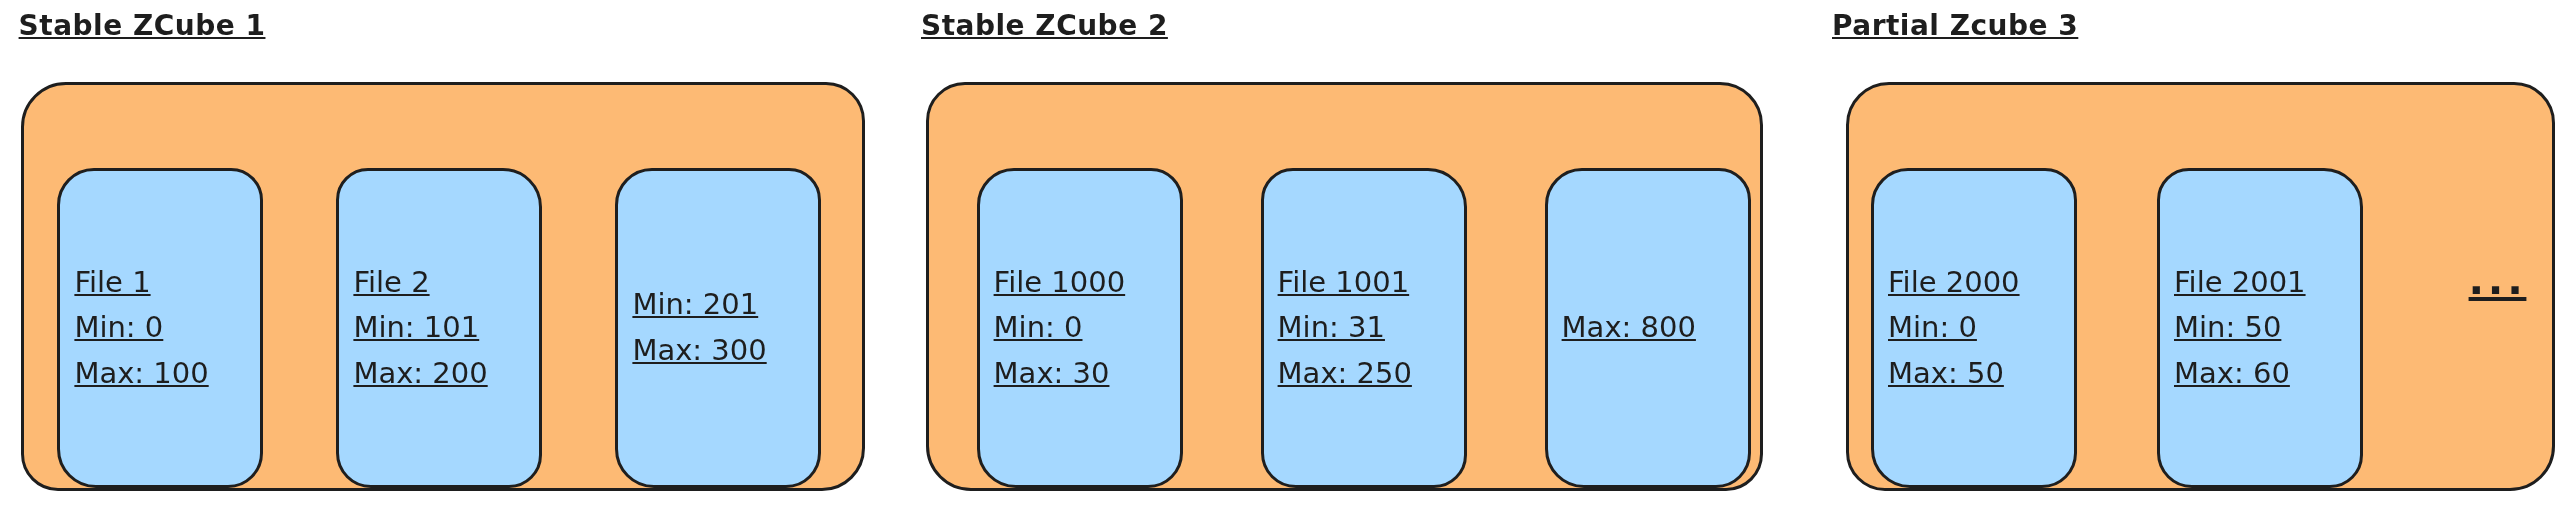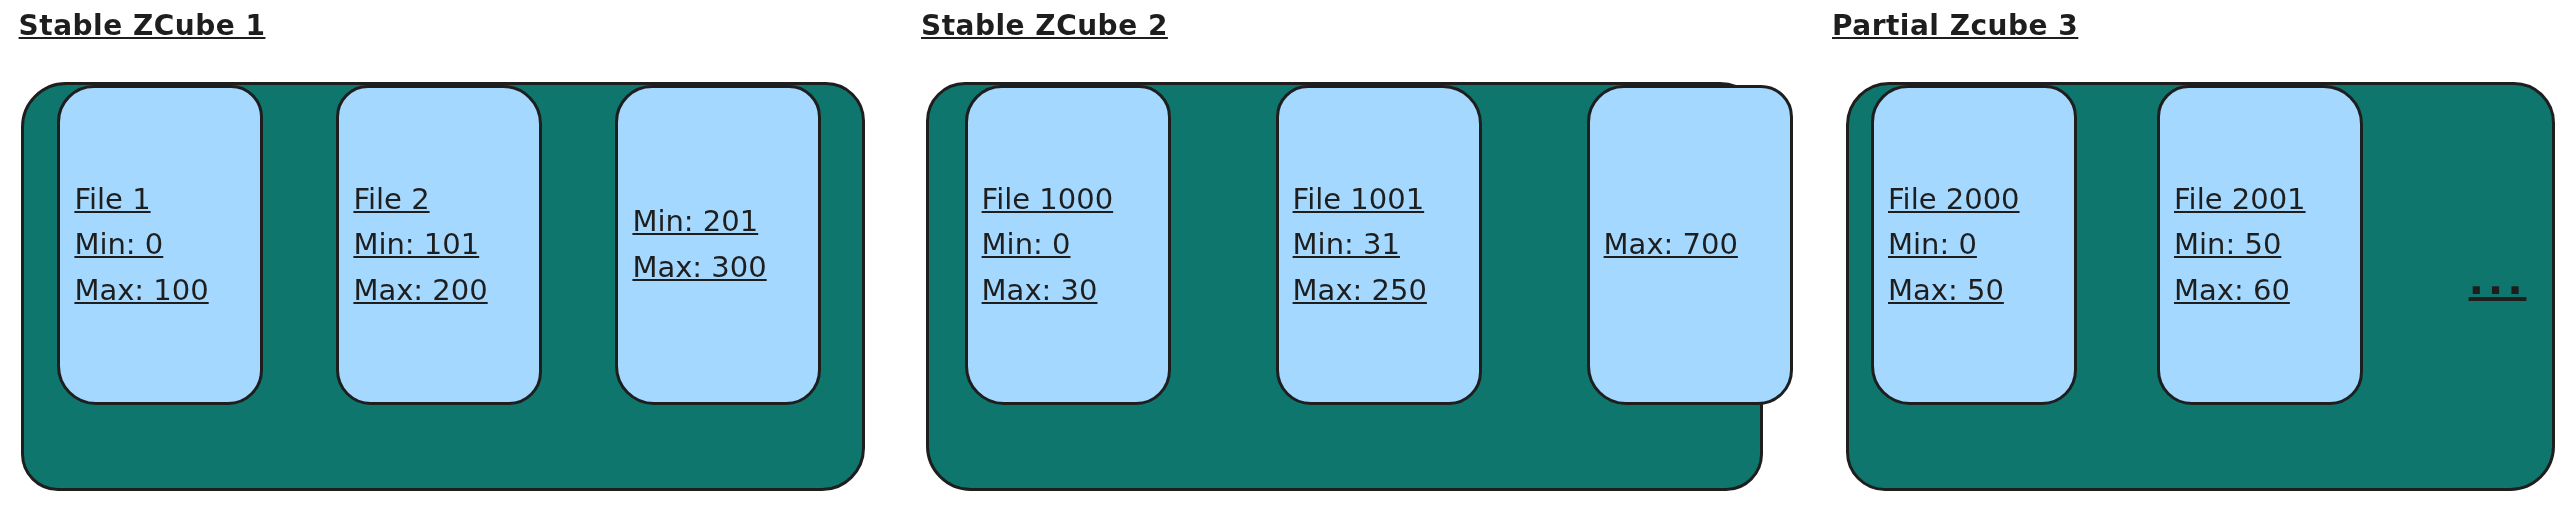--- a/index.html
+++ b/index.html
@@ -22,26 +22,26 @@
     font-size: 28px;
     font-weight: 700;
     letter-spacing: 0.5px;
     white-space: nowrap;
   }
 
   .container {
     box-sizing: border-box;
     height: 409px;
     border: 3.7px solid #1e1e1e;
-    background: #0f766e;
+    background: #fdba74;
     display: flex;
-    align-items: flex-start;
+    align-items: flex-end;
   }
   .g1 .container { width: 844px; margin-left: 2.8px;  border-radius: 45px 39px 43px 37px; padding-left: 33px; gap: 73px; }
-  .g2 .container { width: 837px; margin-left: 4.6px;  border-radius: 39px 43px 37px 45px; padding-left: 36px; gap: 105px; }
+  .g2 .container { width: 837px; margin-left: 4.6px;  border-radius: 39px 43px 37px 45px; padding-left: 48px; gap: 78px; }
   .g3 .container { width: 709px; margin-left: 14px; border-radius: 43px 41px 45px 39px; padding-left: 22px; gap: 80px; }
 
   .file {
     box-sizing: border-box;
     width: 206px; height: 320px;
     flex: 0 0 auto;
     background: #a5d8ff;
     border: 3.7px solid #1e1e1e;
     display: flex;
     flex-direction: column;
@@ -98,21 +98,21 @@
         <div>File 1000</div>
         <div>Min: 0</div>
         <div>Max: 30</div>
       </div>
       <div class="file">
         <div>File 1001</div>
         <div>Min: 31</div>
         <div>Max: 250</div>
       </div>
       <div class="file">
-        <div>Max: 700</div>
+        <div>Max: 800</div>
       </div>
     </div>
   </section>
 
   <section class="group g3">
     <h2 class="title">Partial Zcube 3</h2>
     <div class="container">
       <div class="file">
         <div>File 2000</div>
         <div>Min: 0</div>

